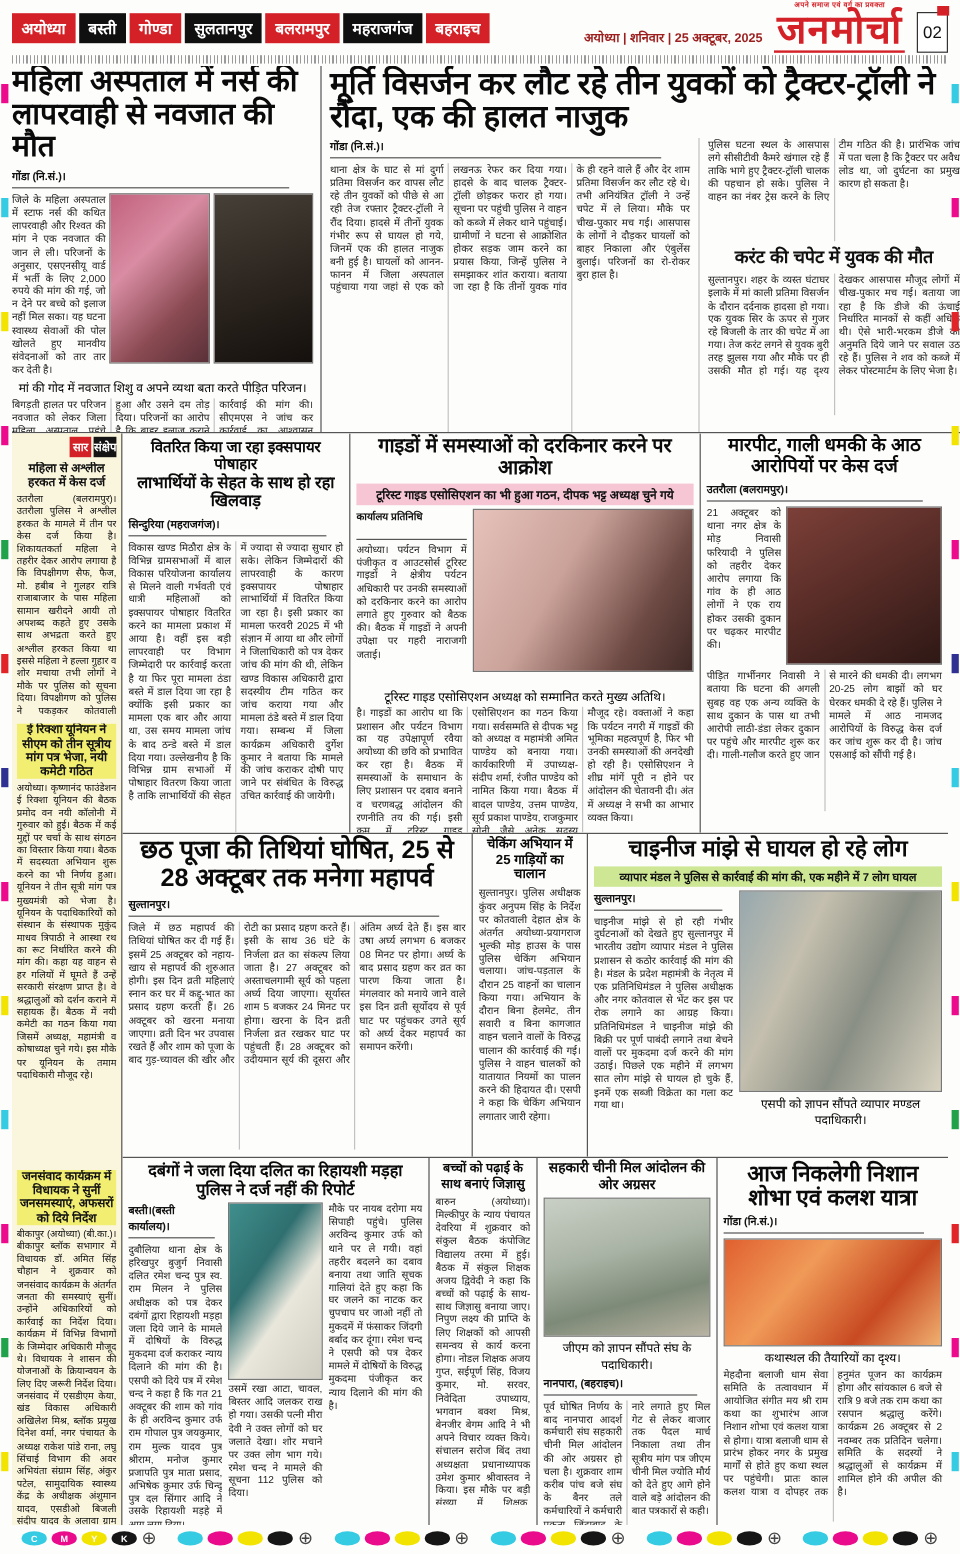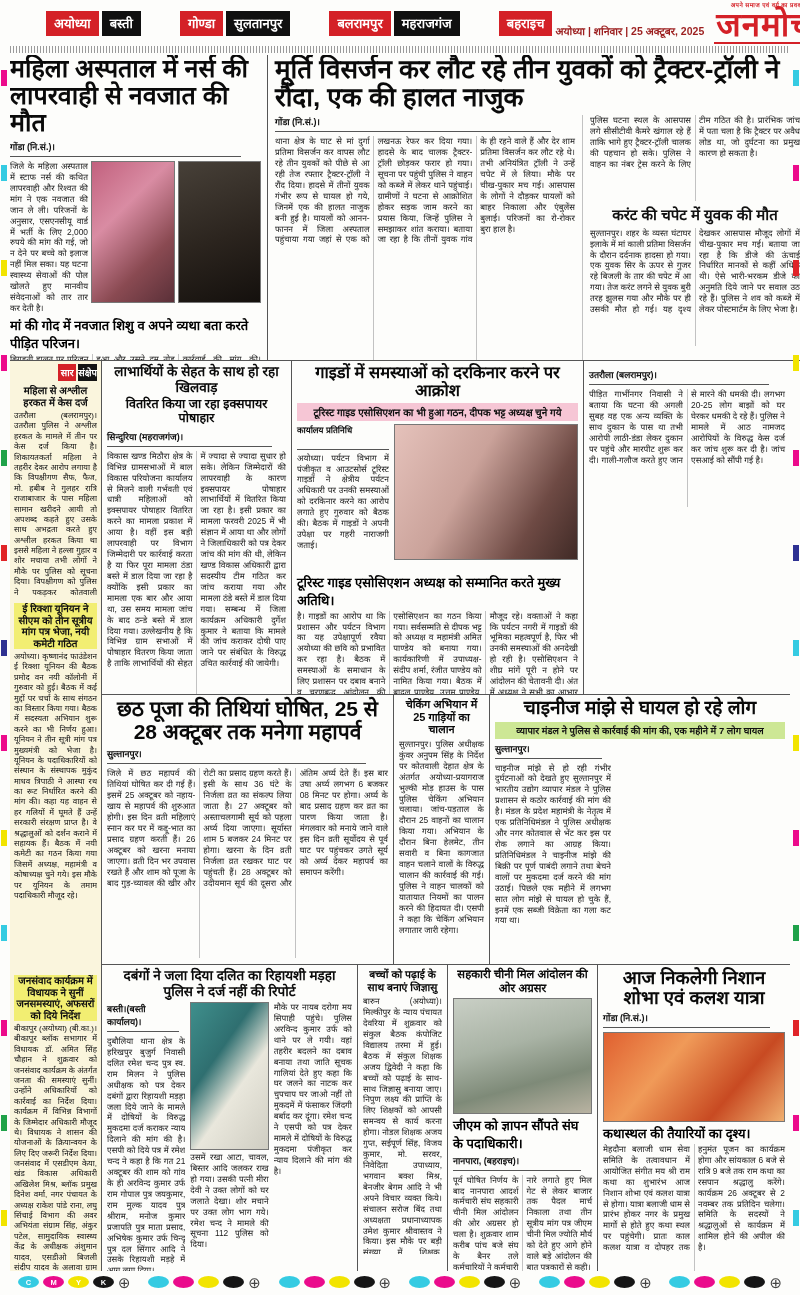--- a/index.html
+++ b/index.html
@@ -8,38 +8,38 @@
   .page { position:relative; width:800px; height:1295px; background:#fdfdfb; margin:0 auto; overflow:hidden; color:#111; }
 
   
   .edge { position:absolute; top:0; bottom:0; width:8px; z-index:5; }
   .edge.left { left:0; } .edge.right { right:0; }
   .edge .blk { position:absolute; width:6px; height:16px; left:1px; }
 
   
   .masthead { position:absolute; left:10px; right:10px; top:2px; height:42px; display:flex; align-items:center; gap:3px; }
   .city-tab { color:#fff; font-weight:bold; font-size:13px; padding:6px 8px; line-height:1; white-space:nowrap; }
-  .city-tab.red { background:#d42127;margin-left:36px; } .city-tab.blk { background:#101010; }
+  .city-tab.red { background:#d42127; } .city-tab.blk { background:#101010; }
   .mast-right { margin-left:auto; display:flex; align-items:flex-end; gap:10px; }
   .edition-line { color:#9c1f1f; font-weight:bold; font-size:10.5px; padding-bottom:6px; white-space:nowrap; }
   .logo-wrap { text-align:center; line-height:1; }
   .logo-tagline { color:#d42127; font-size:6px; font-weight:bold; letter-spacing:.4px; }
   .paper-logo { color:#d42127; font-size:33px; font-weight:bold; letter-spacing:1px; border-bottom:2px solid #d42127; padding:0 2px 1px; }
-  .pageno-box { position:relative; width:26px; height:34px; border:1px solid #333; background:#fff; display:flex; align-items:center; justify-content:center; font-weight:bold; font-size:14px; }
+  .pageno-box { position:relative; width:26px; height:34px; border:1px solid #333; background:#fff; display:flex; align-items:center; justify-content:center; font-weight:normal; font-size:14px; }
   .pageno-box .corner { position:absolute; top:-6px; right:-2px; width:10px; height:8px; background:#d42127; }
   .hatch { position:absolute; left:10px; right:10px; top:46px; height:7px;
            background:repeating-linear-gradient(90deg,#9a9a9a 0 1px,transparent 1px 3px); }
 
   
   .hl { font-weight:bold; color:#0a0a0a; line-height:1.08; }
   .dl { font-weight:bold; font-size:9px; border-bottom:1px solid #555; padding-bottom:3px; margin-bottom:4px; width:92%; }
   .bt { font-size:8.4px; line-height:1.3; text-align:justify; color:#1c1c1c; }
   .cols-2 { columns:2; column-gap:8px; column-rule:1px solid #c2c2c2; }
   .cols-3 { columns:3; column-gap:8px; column-rule:1px solid #c2c2c2; }
-  .caption { font-size:13px; font-weight:bold; text-align:left; padding:2px 0; color:#000; }
+  .caption { font-size:10px; font-weight:normal; text-align:center; padding:2px 0; color:#000; }
   .photo { border:1px solid #777; }
   .kicker { font-weight:bold; text-align:center; }
 
   
   .top-section { position:absolute; left:10px; right:0; top:55px; height:306px; display:flex; overflow:hidden; border-bottom:1px solid #555; }
   .art-a { width:258px; padding-right:6px; border-right:1px solid #555; overflow:hidden; }
   .art-a .hl { font-size:25px; }
   .a-media { display:flex; gap:3px; margin-top:3px; }
   .a-intro { width:78px; flex:none; }
   .ph-a1 { flex:1; height:142px; background:linear-gradient(135deg,#c2617e 0%,#d98ca3 35%,#8a4a52 70%,#5a3038 100%); }
@@ -225,40 +225,45 @@
       <div class="brief-item" id="brief-3">
         <div class="brief-title yellow">जनसंवाद कार्यक्रम में विधायक ने सुनीं जनसमस्याएं, अफसरों को दिये निर्देश</div>
         <div class="brief-body">बीकापुर (अयोध्या) (बी.का.)। बीकापुर ब्लॉक सभागार में विधायक डॉ. अमित सिंह चौहान ने शुक्रवार को जनसंवाद कार्यक्रम के अंतर्गत जनता की समस्याएं सुनीं। उन्होंने अधिकारियों को कार्रवाई का निर्देश दिया। कार्यक्रम में विभिन्न विभागों के जिम्मेदार अधिकारी मौजूद थे। विधायक ने शासन की योजनाओं के क्रियान्वयन के लिए दिए जरूरी निर्देश दिया। जनसंवाद में एसडीएम केया, खंड विकास अधिकारी अखिलेश मिश्र, ब्लॉक प्रमुख दिनेश वर्मा, नगर पंचायत के अध्यक्ष राकेश पांडे राना, लघु सिंचाई विभाग की अवर अभियंता संग्राम सिंह, अंकुर पटेल, सामुदायिक स्वास्थ्य केंद्र के अधीक्षक अंशुमान यादव, एसडीओ बिजली संदीप यादव के अलावा ग्राम पंचायत सचिव धनंजय मौर्य, अरुण दुबे, चंदेश वर्मा, राज कुमार यादव, राजेश चौधरी, सोनम गुप्ता, यासमीन बानो, पूजा वर्मा, सहायक विकास अधिकारी बद्रीनाथ पांडे, धनजीत, ऊषा शर्मा मौजूद रहीं।</div>
       </div>
     </div>
 
     <div class="grid">
 
       <div class="row row1">
         <div class="cell art-c">
+          <div class="hl" style="font-size:12.5px;margin-top:2px">वितरित किया जा रहा इक्सपायर पोषाहार</div>
           <div class="hl">लाभार्थियों के सेहत के साथ हो रहा खिलवाड़</div>
-          <div class="hl" style="font-size:12.5px;margin-top:2px">वितरित किया जा रहा इक्सपायर पोषाहार</div>
           <div class="dl" style="margin-top:4px">सिन्दुरिया (महराजगंज)।</div>
           <div class="bt cols-2" style="height:262px">विकास खण्ड मिठौरा क्षेत्र के विभिन्न ग्रामसभाओं में बाल विकास परियोजना कार्यालय से मिलने वाली गर्भवती एवं धात्री महिलाओं को इक्सपायर पोषाहार वितरित करने का मामला प्रकाश में आया है। वहीं इस बड़ी लापरवाही पर विभाग जिम्मेदारी पर कार्रवाई करता है या फिर पूरा मामला ठंडा बस्ते में डाल दिया जा रहा है क्योंकि इसी प्रकार का मामला एक बार और आया था, उस समय मामला जांच के बाद ठन्डे बस्ते में डाल दिया गया। उल्लेखनीय है कि विभिन्न ग्राम सभाओं में पोषाहार वितरण किया जाता है ताकि लाभार्थियों की सेहत में ज्यादा से ज्यादा सुधार हो सके। लेकिन जिम्मेदारों की लापरवाही के कारण इक्सपायर पोषाहार लाभार्थियों में वितरित किया जा रहा है। इसी प्रकार का मामला फरवरी 2025 में भी संज्ञान में आया था और लोगों ने जिलाधिकारी को पत्र देकर जांच की मांग की थी, लेकिन खण्ड विकास अधिकारी द्वारा सदस्यीय टीम गठित कर जांच कराया गया और मामला ठंडे बस्ते में डाल दिया गया। सम्बन्ध में जिला कार्यक्रम अधिकारी दुर्गेश कुमार ने बताया कि मामले की जांच कराकर दोषी पाए जाने पर संबंधित के विरुद्ध उचित कार्रवाई की जायेगी।</div>
         </div>
         <div class="cell art-d">
           <div class="hl">गाइडों में समस्याओं को दरकिनार करने पर आक्रोश</div>
           <div class="kicker pink">टूरिस्ट गाइड एसोसिएशन का भी हुआ गठन, दीपक भट्ट अध्यक्ष चुने गये</div>
           <div class="d-media">
             <div class="d-intro">
               <div class="byline">कार्यालय प्रतिनिधि</div>
               <div class="bt" style="height:118px;overflow:hidden">अयोध्या। पर्यटन विभाग में पंजीकृत व आउटसोर्स टूरिस्ट गाइडों ने क्षेत्रीय पर्यटन अधिकारी पर उनकी समस्याओं को दरकिनार करने का आरोप लगाते हुए गुरुवार को बैठक की। बैठक में गाइडों ने अपनी उपेक्षा पर गहरी नाराजगी जताई।</div>
             </div>
             <div class="photo ph-d"></div>
           </div>
           <div class="caption">टूरिस्ट गाइड एसोसिएशन अध्यक्ष को सम्मानित करते मुख्य अतिथि।</div>
           <div class="bt cols-3" style="height:128px">है। गाइडों का आरोप था कि प्रशासन और पर्यटन विभाग का यह उपेक्षापूर्ण रवैया अयोध्या की छवि को प्रभावित कर रहा है। बैठक में समस्याओं के समाधान के लिए प्रशासन पर दबाव बनाने व चरणबद्ध आंदोलन की रणनीति तय की गई। इसी क्रम में टूरिस्ट गाइड एसोसिएशन का गठन किया गया। सर्वसम्मति से दीपक भट्ट को अध्यक्ष व महामंत्री अमित पाण्डेय को बनाया गया। कार्यकारिणी में उपाध्यक्ष-संदीप शर्मा, रंजीत पाण्डेय को नामित किया गया। बैठक में बादल पाण्डेय, उत्तम पाण्डेय, सूर्य प्रकाश पाण्डेय, राजकुमार सोनी जैसे अनेक सदस्य मौजूद रहे। वक्ताओं ने कहा कि पर्यटन नगरी में गाइडों की भूमिका महत्वपूर्ण है, फिर भी उनकी समस्याओं की अनदेखी हो रही है। एसोसिएशन ने शीघ्र मांगें पूरी न होने पर आंदोलन की चेतावनी दी। अंत में अध्यक्ष ने सभी का आभार व्यक्त किया।</div>
         </div>
         <div class="cell art-e">
+          <div class="hl">मारपीट, गाली धमकी के आठ आरोपियों पर केस दर्ज</div>
           <div class="dl" style="margin-top:4px">उतरौला (बलरामपुर)।</div>
+          <div class="e-media">
+            <div class="e-intro bt" style="height:132px;overflow:hidden">21 अक्टूबर को थाना नगर क्षेत्र के मोड़ निवासी फरियादी ने पुलिस को तहरीर देकर आरोप लगाया कि गांव के ही आठ लोगों ने एक राय होकर उसकी दुकान पर चढ़कर मारपीट की।</div>
+            <div class="photo ph-e"></div>
+          </div>
           <div class="bt cols-2" style="height:118px;margin-top:4px">पीड़ित गार्भीनगर निवासी ने बताया कि घटना की अगली सुबह वह एक अन्य व्यक्ति के साथ दुकान के पास था तभी आरोपी लाठी-डंडा लेकर दुकान पर पहुंचे और मारपीट शुरू कर दी। गाली-गलौज करते हुए जान से मारने की धमकी दी। लगभग 20-25 लोग बाझों को घर घेरकर धमकी दे रहे हैं। पुलिस ने मामले में आठ नामजद आरोपियों के विरुद्ध केस दर्ज कर जांच शुरू कर दी है। जांच एसआई को सौंपी गई है।</div>
         </div>
       </div>
 
       <div class="row row2">
         <div class="cell art-f">
           <div class="hl">छठ पूजा की तिथियां घोषित, 25 से 28 अक्टूबर तक मनेगा महापर्व</div>
           <div class="dl" style="margin-top:4px">सुल्तानपुर।</div>
           <div class="bt cols-3" style="height:190px">जिले में छठ महापर्व की तिथियां घोषित कर दी गई हैं। इसमें 25 अक्टूबर को नहाय-खाय से महापर्व की शुरुआत होगी। इस दिन व्रती महिलाएं स्नान कर घर में कद्दू-भात का प्रसाद ग्रहण करती हैं। 26 अक्टूबर को खरना मनाया जाएगा। व्रती दिन भर उपवास रखते हैं और शाम को पूजा के बाद गुड़-च्यावल की खीर और रोटी का प्रसाद ग्रहण करते हैं। इसी के साथ 36 घंटे के निर्जला व्रत का संकल्प लिया जाता है। 27 अक्टूबर को अस्ताचलगामी सूर्य को पहला अर्घ्य दिया जाएगा। सूर्यास्त शाम 5 बजकर 24 मिनट पर होगा। खरना के दिन व्रती निर्जला व्रत रखकर घाट पर पहुंचती हैं। 28 अक्टूबर को उदीयमान सूर्य की दूसरा और अंतिम अर्घ्य देते हैं। इस बार उषा अर्घ्य लगभग 6 बजकर 08 मिनट पर होगा। अर्घ्य के बाद प्रसाद ग्रहण कर व्रत का पारण किया जाता है। मंगलवार को मनाये जाने वाले इस दिन व्रती सूर्योदय से पूर्व घाट पर पहुंचकर उगते सूर्य को अर्घ्य देकर महापर्व का समापन करेंगी।</div>
         </div>
@@ -267,20 +272,24 @@
           <div class="bt" style="height:232px;overflow:hidden">सुल्तानपुर। पुलिस अधीक्षक कुंवर अनुपम सिंह के निर्देश पर कोतवाली देहात क्षेत्र के अंतर्गत अयोध्या-प्रयागराज भुल्की मोड़ हाउस के पास पुलिस चेकिंग अभियान चलाया। जांच-पड़ताल के दौरान 25 वाहनों का चालान किया गया। अभियान के दौरान बिना हेलमेट, तीन सवारी व बिना कागजात वाहन चलाने वालों के विरुद्ध चालान की कार्रवाई की गई। पुलिस ने वाहन चालकों को यातायात नियमों का पालन करने की हिदायत दी। एसपी ने कहा कि चेकिंग अभियान लगातार जारी रहेगा।</div>
         </div>
         <div class="cell art-h">
           <div class="hl">चाइनीज मांझे से घायल हो रहे लोग</div>
           <div class="kicker green">व्यापार मंडल ने पुलिस से कार्रवाई की मांग की, एक महीने में 7 लोग घायल</div>
           <div class="h-media">
             <div class="h-intro">
               <div class="dl">सुल्तानपुर।</div>
               <div class="bt" style="height:168px;overflow:hidden">चाइनीज मांझे से हो रही गंभीर दुर्घटनाओं को देखते हुए सुल्तानपुर में भारतीय उद्योग व्यापार मंडल ने पुलिस प्रशासन से कठोर कार्रवाई की मांग की है। मंडल के प्रदेश महामंत्री के नेतृत्व में एक प्रतिनिधिमंडल ने पुलिस अधीक्षक और नगर कोतवाल से भेंट कर इस पर रोक लगाने का आग्रह किया। प्रतिनिधिमंडल ने चाइनीज मांझे की बिक्री पर पूर्ण पाबंदी लगाने तथा बेचने वालों पर मुकदमा दर्ज करने की मांग उठाई। पिछले एक महीने में लगभग सात लोग मांझे से घायल हो चुके हैं, इनमें एक सब्जी विक्रेता का गला कट गया था।</div>
             </div>
+            <div style="flex:1">
+              <div class="photo ph-h"></div>
+              <div class="caption">एसपी को ज्ञापन सौंपते व्यापार मण्डल पदाधिकारी।</div>
+            </div>
           </div>
         </div>
       </div>
 
       <div class="row row3">
         <div class="cell art-i">
           <div class="hl">दबंगों ने जला दिया दलित का रिहायशी मड़हा पुलिस ने दर्ज नहीं की रिपोर्ट</div>
           <div class="i-body">
             <div class="i-col">
               <div class="dl">बस्ती।(बस्ती कार्यालय)।</div>

